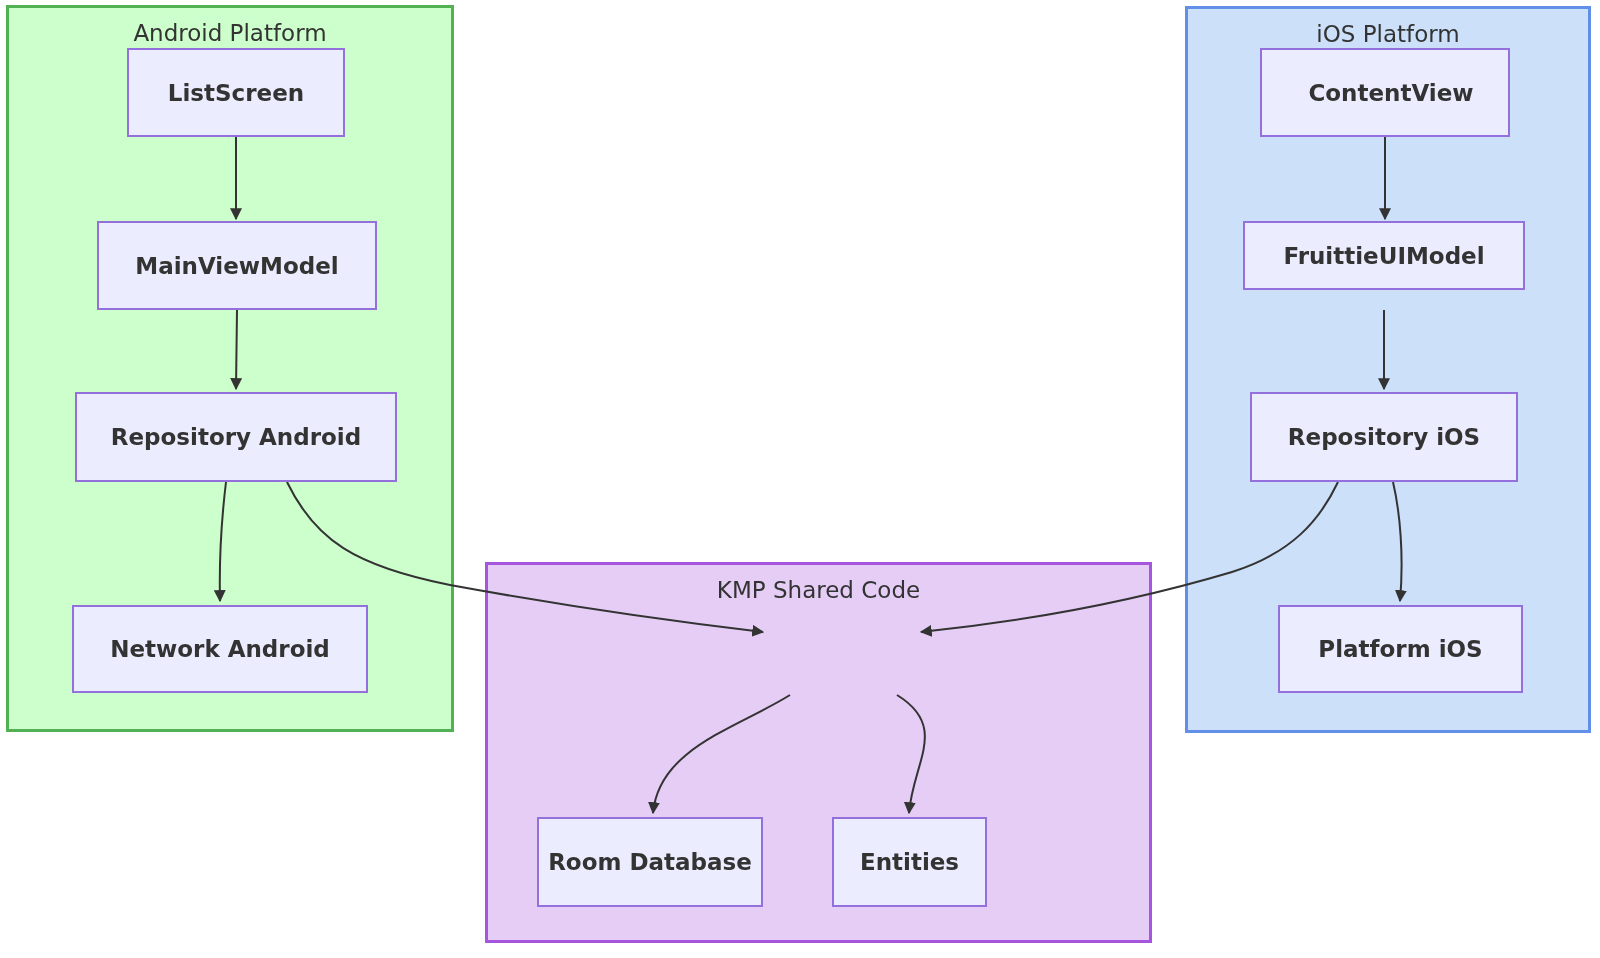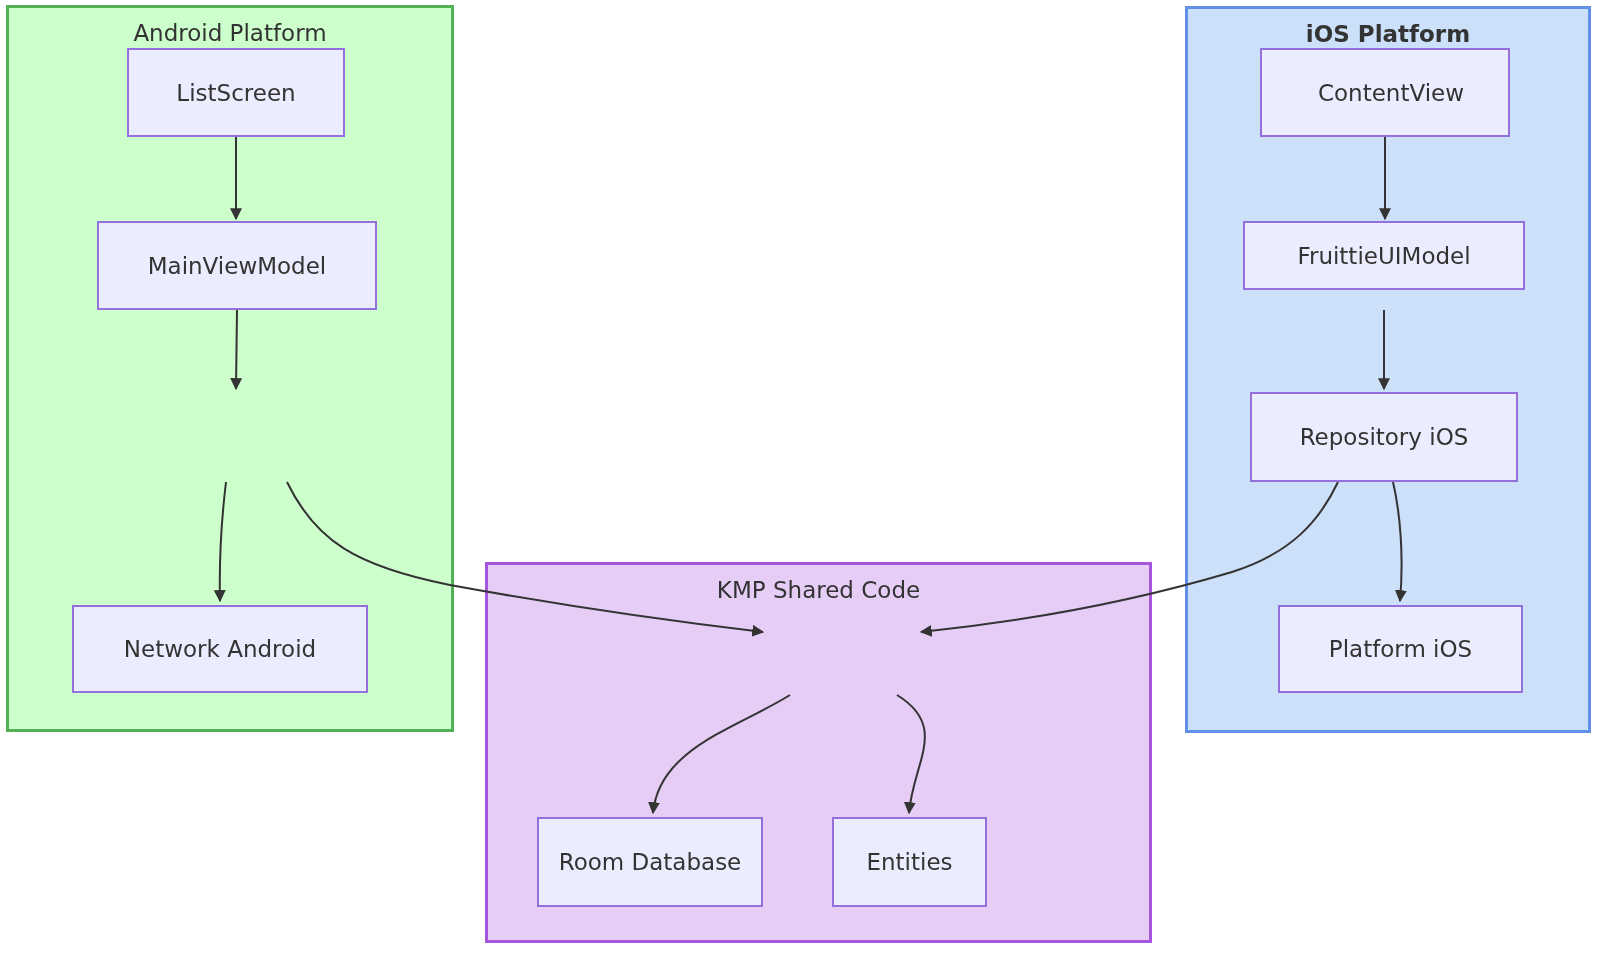--- a/index.html
+++ b/index.html
@@ -10,31 +10,31 @@
     --edge:#333333;         --text:#333333;
   }
   html,body{margin:0;padding:0;background:#ffffff;}
   .canvas{
     position:relative;width:1600px;height:958px;background:#ffffff;
     font-family:"DejaVu Sans","Liberation Sans",sans-serif;
     color:var(--text);overflow:hidden;
   }
   .cluster{position:absolute;border:3px solid;box-sizing:border-box;}
   .cluster.android{background:var(--android-fill);border-color:var(--android-border);}
-  .cluster.ios{background:var(--ios-fill);border-color:var(--ios-border);font-weight:bold;}
+  .cluster.ios{background:var(--ios-fill);border-color:var(--ios-border);}
   .cluster.kmp{background:var(--kmp-fill);border-color:var(--kmp-border);}
   .cluster-title{
     position:absolute;top:12px;left:0;right:0;text-align:center;
     font-size:23px;line-height:1.2;color:var(--text);white-space:nowrap;
   }
   .node{
     position:absolute;box-sizing:border-box;
     background:var(--node-fill);border:2px solid var(--node-border);
     display:flex;align-items:center;justify-content:center;
-    font-size:23px;color:var(--text);white-space:nowrap;
+    font-size:23px;color:var(--text);white-space:nowrap;font-weight:bold;
   }
   .edges{position:absolute;left:0;top:0;width:1600px;height:958px;color:var(--edge);}
   .edges path.edge{fill:none;stroke:var(--edge);stroke-width:2px;}
 </style>
 </head>
 <body>
 
 <div class="canvas">
 
   <div class="cluster android" style="left:6px;top:5px;width:448px;height:727px;">
@@ -62,20 +62,21 @@
     <path class="edge" marker-end="url(#arrowhead)" d="M1385 137 L1385 219"></path>
     <path class="edge" marker-end="url(#arrowhead)" d="M1384 310 L1384 389"></path>
     <path class="edge" marker-end="url(#arrowhead)" d="M1393 482 C1400 512 1404 556 1400 601"></path>
     <path class="edge" marker-end="url(#arrowhead)" d="M1338 482 C1320 520 1292 553 1232 572 C1118 606 1008 623 921 632"></path>
     <path class="edge" marker-end="url(#arrowhead)" d="M790 695 C737 728 659 748 653 813"></path>
     <path class="edge" marker-end="url(#arrowhead)" d="M897 695 C949 727 913 762 909 813"></path>
   </svg>
 
   <div class="node" style="left:127px;top:48px;width:218px;height:89px;">ListScreen</div>
   <div class="node" style="left:97px;top:221px;width:280px;height:89px;">MainViewModel</div>
+  <div class="node" style="left:75px;top:392px;width:322px;height:90px;">Repository Android</div>
   <div class="node" style="left:72px;top:605px;width:296px;height:88px;">Network Android</div>
 
   <div class="node" style="left:1260px;top:48px;width:250px;height:89px;padding-left:12px;">ContentView</div>
   <div class="node" style="left:1243px;top:221px;width:282px;height:69px;">FruittieUIModel</div>
   <div class="node" style="left:1250px;top:392px;width:268px;height:90px;">Repository iOS</div>
   <div class="node" style="left:1278px;top:605px;width:245px;height:88px;">Platform iOS</div>
 
   <div class="node" style="left:537px;top:817px;width:226px;height:90px;">Room Database</div>
   <div class="node" style="left:832px;top:817px;width:155px;height:90px;">Entities</div>
 

